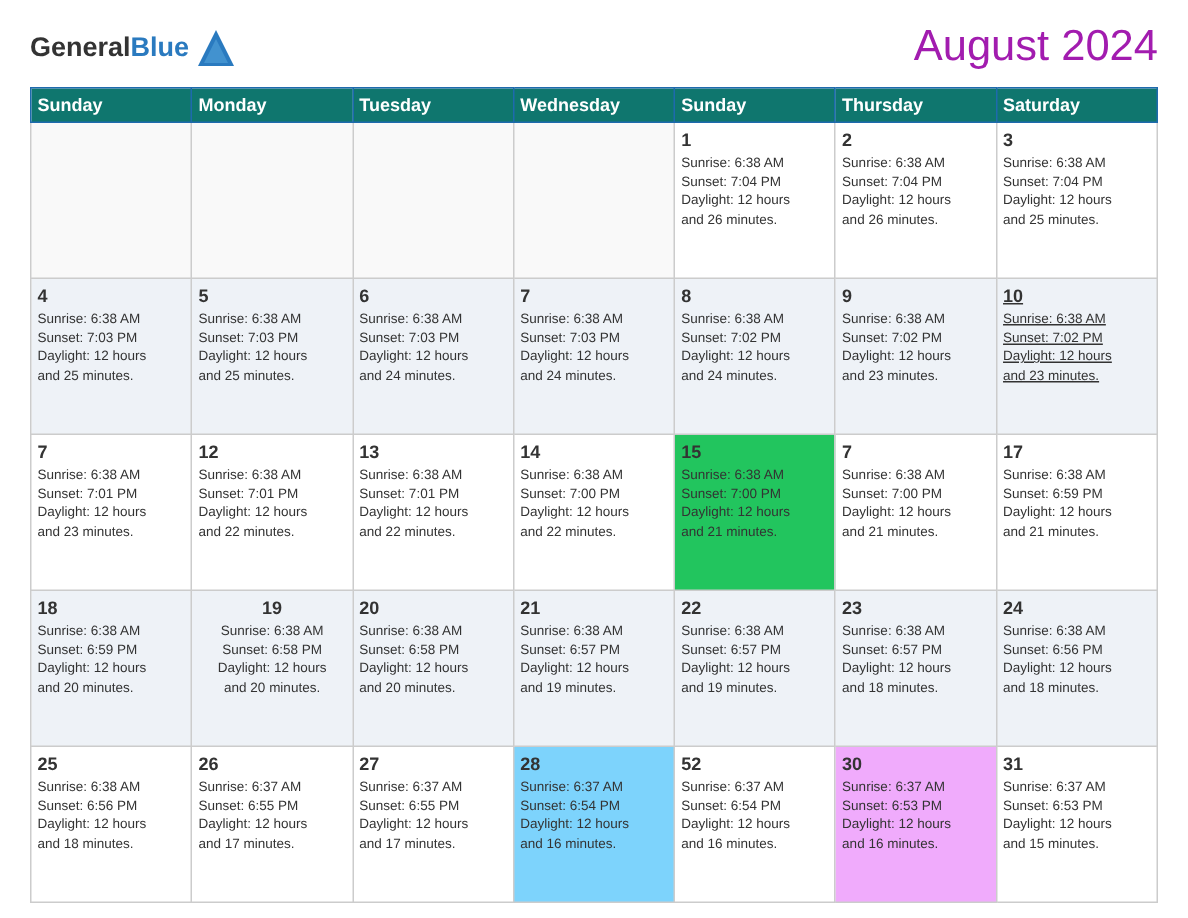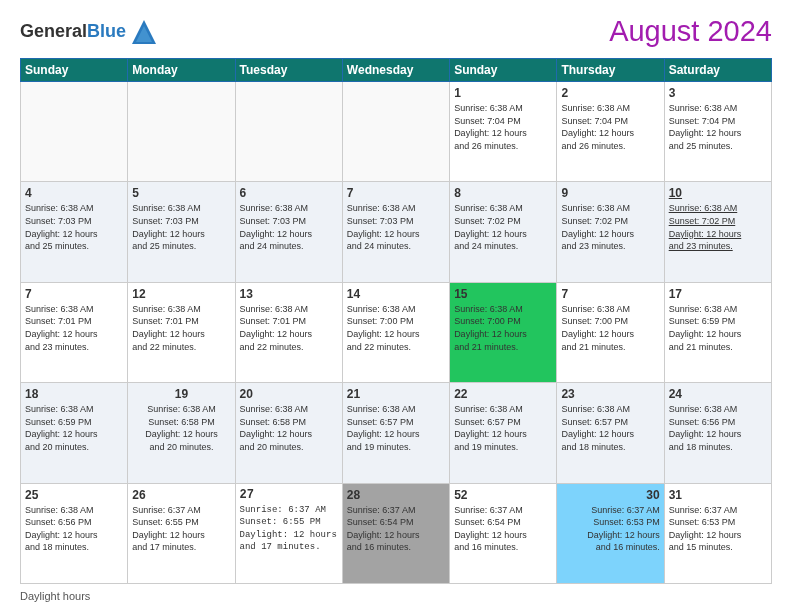--- a/index.html
+++ b/index.html
@@ -332,55 +332,52 @@
 Daylight: 12 hours
 and 18 minutes.</div>
           </td>
           <td style="background: rgb(255, 255, 255);">
             <span class="day-num">26</span>
             <div class="day-info" style="white-space: pre-line;">Sunrise: 6:37 AM
 Sunset: 6:55 PM
 Daylight: 12 hours
 and 17 minutes.</div>
           </td>
-          <td style="background: rgb(255, 255, 255); font-family: Liberation Mono, monospace;">
+          <td style="background: rgb(255, 255, 255);">
             <span class="day-num">27</span>
             <div class="day-info" style="white-space: pre-line;">Sunrise: 6:37 AM
 Sunset: 6:55 PM
 Daylight: 12 hours
 and 17 minutes.</div>
           </td>
-          <td style="background: #a3a3a3;">
+          <td style="background: #7dd3fc;">
             <span class="day-num">28</span>
             <div class="day-info" style="white-space: pre-line;">Sunrise: 6:37 AM
 Sunset: 6:54 PM
 Daylight: 12 hours
 and 16 minutes.</div>
           </td>
           <td style="background: rgb(255, 255, 255);">
             <span class="day-num">52</span>
             <div class="day-info" style="white-space: pre-line;">Sunrise: 6:37 AM
 Sunset: 6:54 PM
 Daylight: 12 hours
 and 16 minutes.</div>
           </td>
-          <td style="background: #7dd3fc; text-align: right;">
+          <td style="background: #f0abfc;">
             <span class="day-num">30</span>
             <div class="day-info" style="white-space: pre-line;">Sunrise: 6:37 AM
 Sunset: 6:53 PM
 Daylight: 12 hours
 and 16 minutes.</div>
           </td>
           <td style="background: rgb(255, 255, 255);">
             <span class="day-num">31</span>
             <div class="day-info" style="white-space: pre-line;">Sunrise: 6:37 AM
 Sunset: 6:53 PM
 Daylight: 12 hours
 and 15 minutes.</div>
           </td>
         </tr>
       </tbody>
   </table>
 
-  <div class="footer">
-    <span>Daylight hours</span>
-  </div>
 </div>
 
 </body></html>

